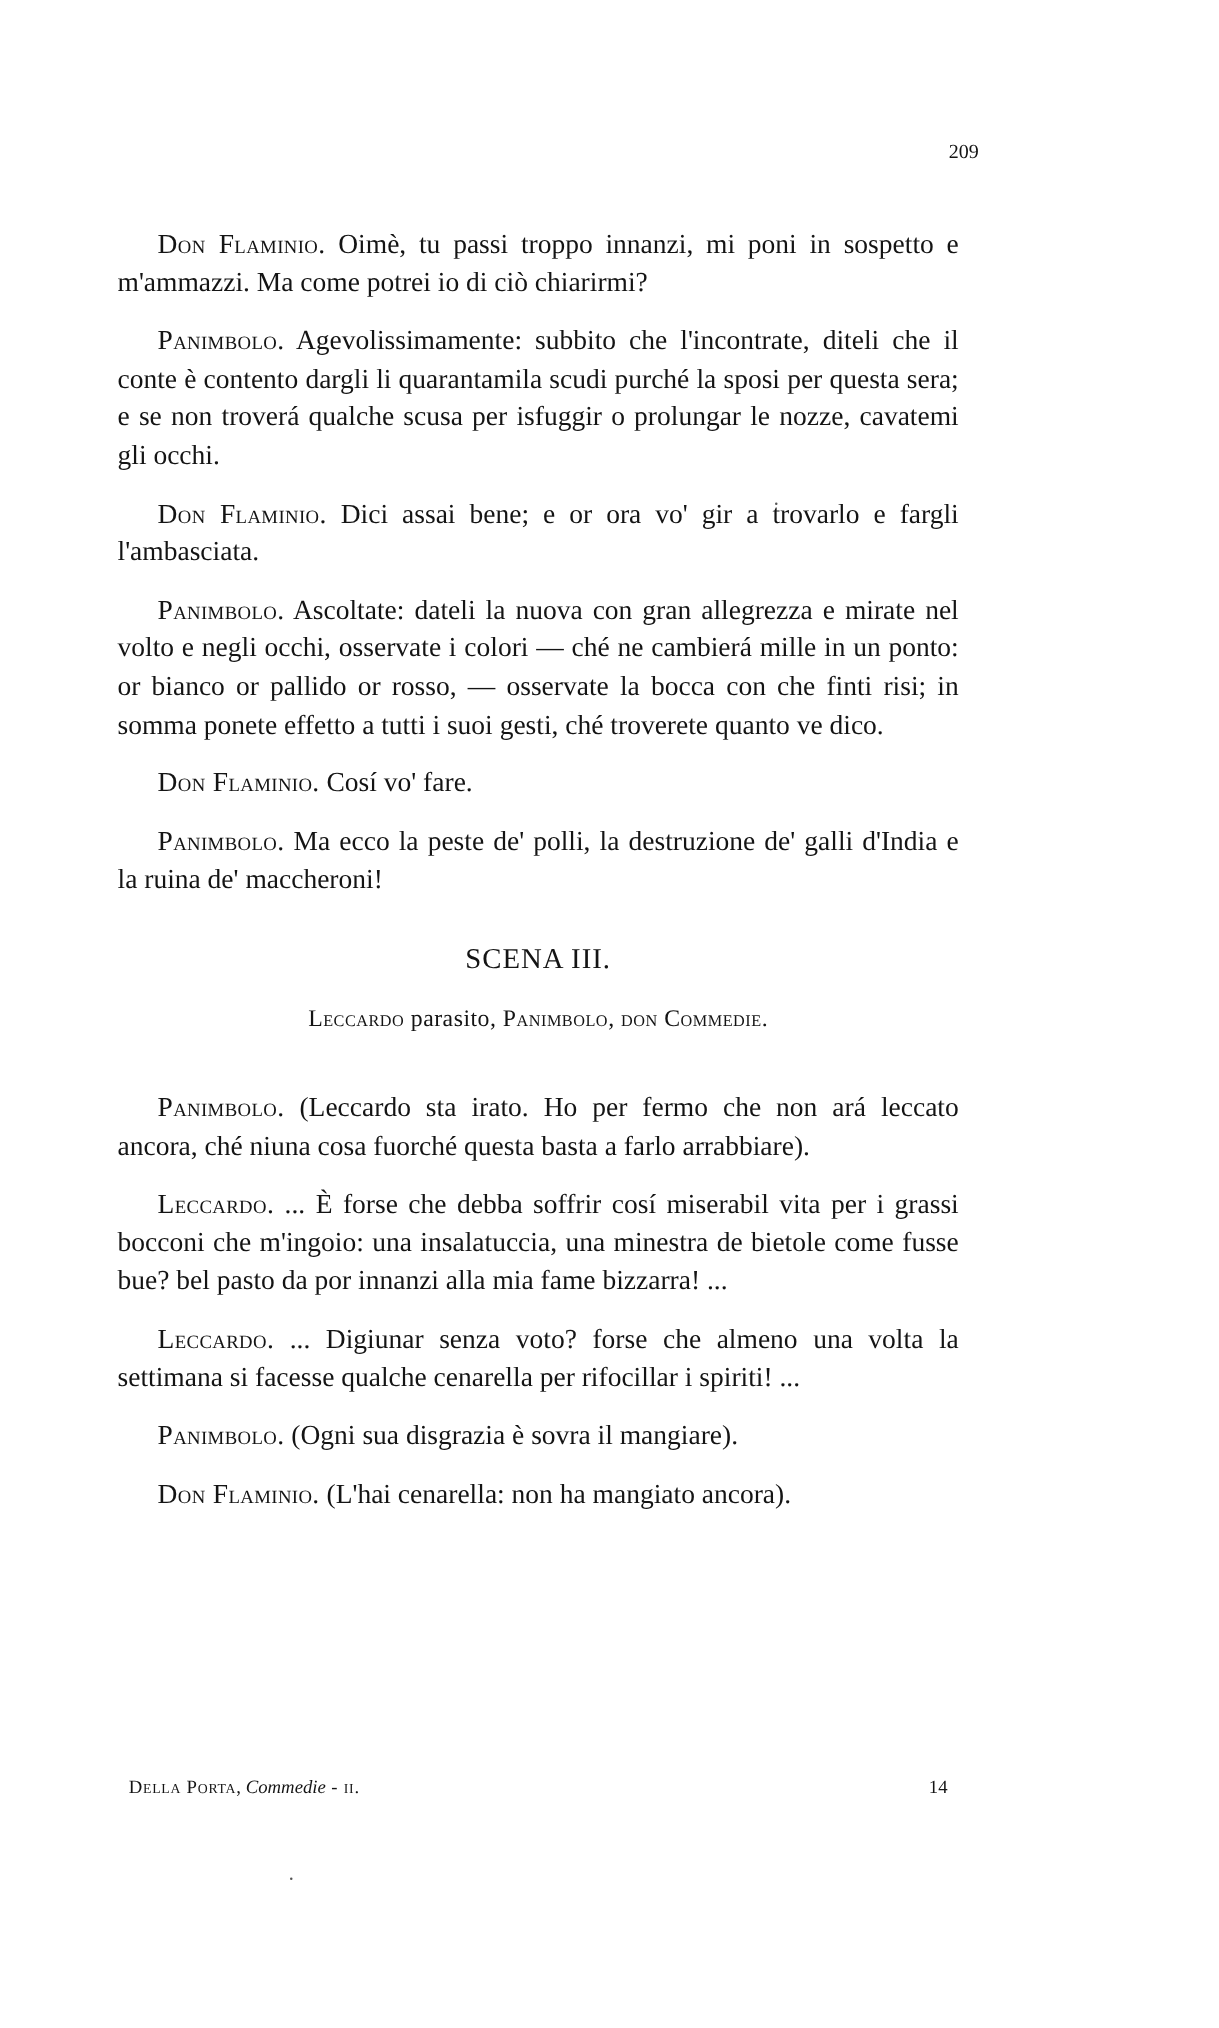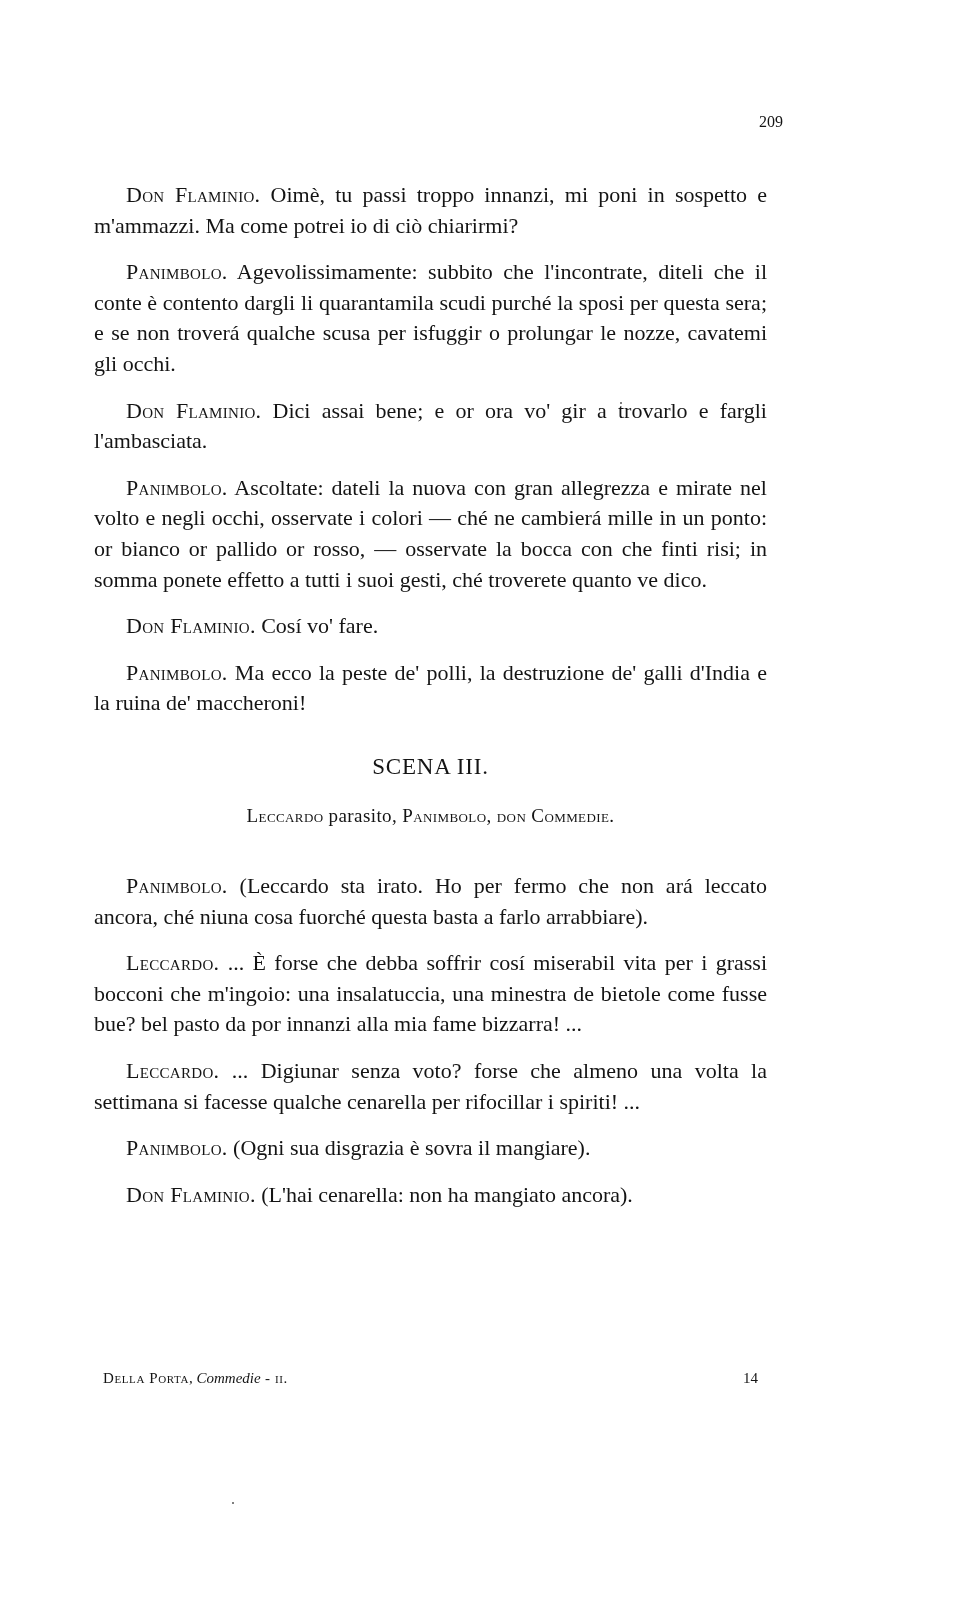--- a/index.html
+++ b/index.html
@@ -73,21 +73,21 @@
       width: 705px;
       text-align: center;
       font-size: 19px;
       letter-spacing: 0.4px;
     }
     .cast-list .sc {
       font-variant: small-caps;
     }
     .footer {
       position: absolute;
-      top: 1370px;
+      top: 1422px;
       left: 103px;
       width: 655px;
       height: 24px;
       font-size: 15px;
     }
     .footer-left {
       position: absolute;
       left: 0;
       top: 0;
     }

